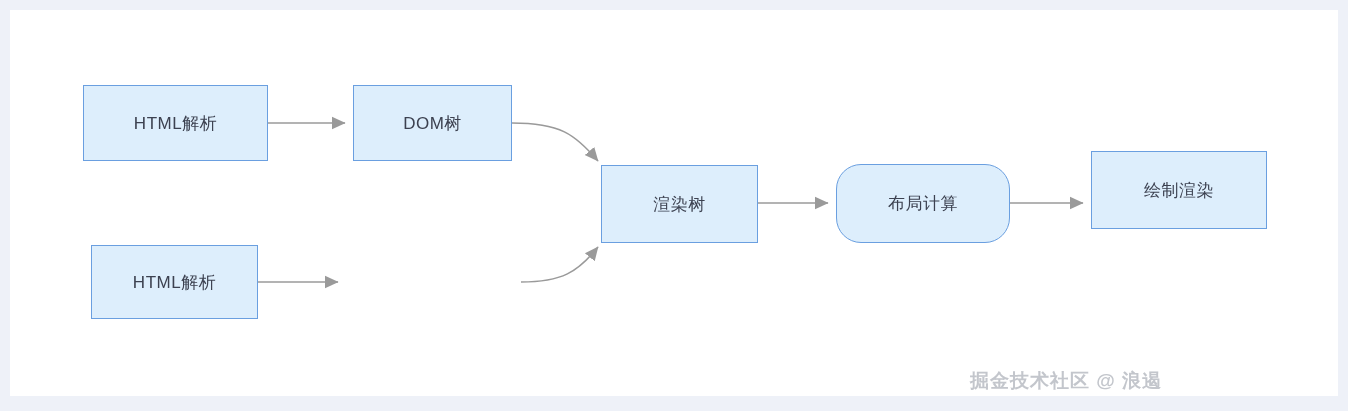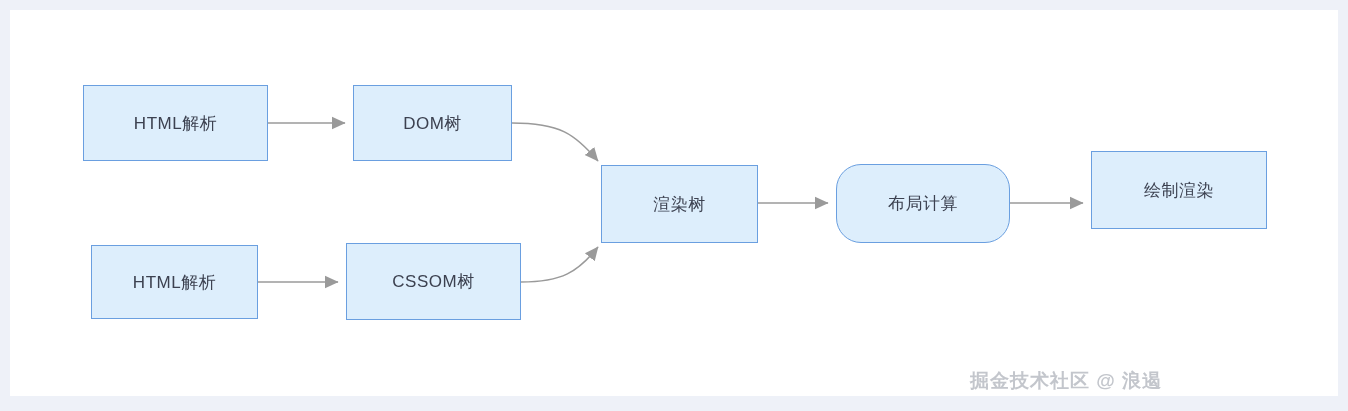--- a/index.html
+++ b/index.html
@@ -113,23 +113,20 @@
   </div>
 
   <div class="node n-dom">
     <span class="node-label">DOM树</span>
   </div>
 
   <div class="node n-css">
     <span class="node-label">HTML解析</span>
   </div>
 
-  <div class="node n-cssom">
-    <span class="node-label">CSSOM树</span>
-  </div>
 
   <div class="node n-render">
     <span class="node-label">渲染树</span>
   </div>
 
   <div class="node n-layout">
     <span class="node-label">布局计算</span>
   </div>
 
   <div class="node n-paint">

